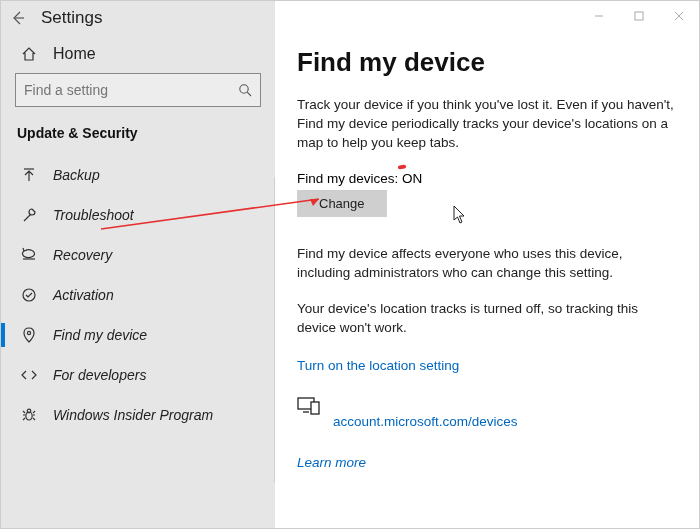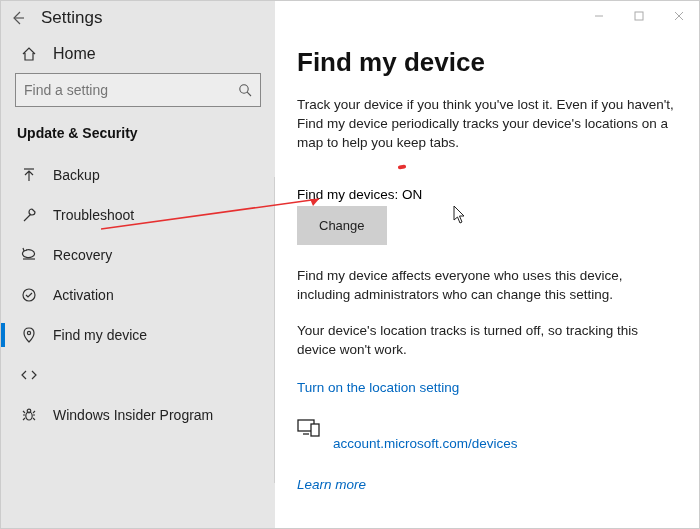--- a/index.html
+++ b/index.html
@@ -12,30 +12,30 @@
   .home-row { display:flex; align-items:center; padding:10px 16px 10px 18px; cursor:pointer; }
   .home-row .icon { width:20px; display:flex; justify-content:center; }
   .home-row span.label { margin-left:14px; font-size:16px; color:#222; }
   .search-wrap { padding:0 14px 12px 14px; }
   .search-box { width:100%; height:34px; border:1px solid #888; background:#ededed; display:flex; align-items:center; padding:0 8px; }
   .search-input { flex:1; border:none; background:transparent; outline:none; font-size:14px; color:#555; }
   .category { padding:6px 32px 14px 16px; font-size:14px; font-weight:600; color:#111; }
   .nav-list { list-style:none; }
   .nav-item { display:flex; align-items:center; height:40px; padding-left:18px; cursor:pointer; position:relative; }
   .nav-item .icon { width:20px; display:flex; justify-content:center; color:#333; }
-  .nav-item .label { margin-left:14px; font-size:14px; color:#222; }
+  .nav-item .label { margin-left:14px; font-size:14px; color:#222;font-style:italic; }
   .nav-item.selected::before { content:""; position:absolute; left:0; top:8px; bottom:8px; width:4px; background:#0078d4; }
   .main { flex:1; background:#fff; padding:0; position:relative; }
   .winctrls { position:absolute; top:0; right:0; display:flex; }
   .winbtn { width:40px; height:30px; display:flex; align-items:center; justify-content:center; color:#aaa; }
   .content { padding:14px 24px 0 22px; }
   h1 { font-size:26px; font-weight:600; margin:32px 0 18px 0; color:#111; }
-  p.desc { font-size:13.5px; color:#222; line-height:1.4; margin-bottom:34px; max-width:392px; }
+  p.desc { font-size:13.5px; color:#222; line-height:1.4; margin-bottom:18px; max-width:392px; }
   .status-line { font-size:13.5px; margin-bottom:4px; }
-  .change-btn { display:inline-block; background:#cfcfcf; border:none; padding:12px 22px; font-size:13px; color:#222; margin-bottom:22px; cursor:pointer; }
+  .change-btn { display:inline-block; background:#cfcfcf; border:none; padding:6px 22px; font-size:13px; color:#222; margin-bottom:28px; cursor:pointer; }
   p.body { font-size:13.5px; color:#222; line-height:1.4; margin-bottom:18px; max-width:392px; }
   a.link, .link { color:#0067c0; font-size:13.5px; text-decoration:none; cursor:pointer; }
   .action-row { display:flex; align-items:flex-start; margin-top:20px; }
   .action-row .dev-icon { width:26px; margin-right:10px; margin-top:1px; }
   .action-row .text { font-size:13.5px; line-height:1.4; }
   .learn { margin-top:21px;font-style:italic; }
   .divider-right { position:absolute; right:0; top:176px; bottom:45px; width:1px; background:#cfcfcf; }
   .cursor { position:absolute; left:452px; top:204px; pointer-events:none; }
   .red-arrow { position:absolute; left:100px; top:170px; pointer-events:none; }
   .red-dot { position:absolute; left:397px; top:164px; width:8px; height:4px; background:#e63030; border-radius:40%; transform:rotate(-8deg); pointer-events:none; }
@@ -125,20 +125,21 @@
             </svg>
         </span>
         <span class="label">Find my device</span>
       </li>
       <li class="nav-item">
         <span class="icon">
           <svg width="16" height="16" viewBox="0 0 16 16">
               <path d="M5 4 L1 8 L5 12 M11 4 L15 8 L11 12" stroke="#333" stroke-width="1.2" fill="none"></path>
             </svg>
         </span>
+        <span class="label">For developers</span>
       </li>
       <li class="nav-item">
         <span class="icon">
           <svg width="16" height="16" viewBox="0 0 16 16">
               <ellipse cx="8" cy="9" rx="3.2" ry="4" stroke="#333" stroke-width="1.2" fill="none"></ellipse>
               <circle cx="8" cy="4" r="1.8" stroke="#333" stroke-width="1.2" fill="none"></circle>
               <path d="M4 8 H2 M12 8 H14 M4 11 L2 13 M12 11 L14 13 M4 6 L2 4 M12 6 L14 4" stroke="#333" stroke-width="1.1"></path>
             </svg>
         </span>
         <span class="label">Windows Insider Program</span>

